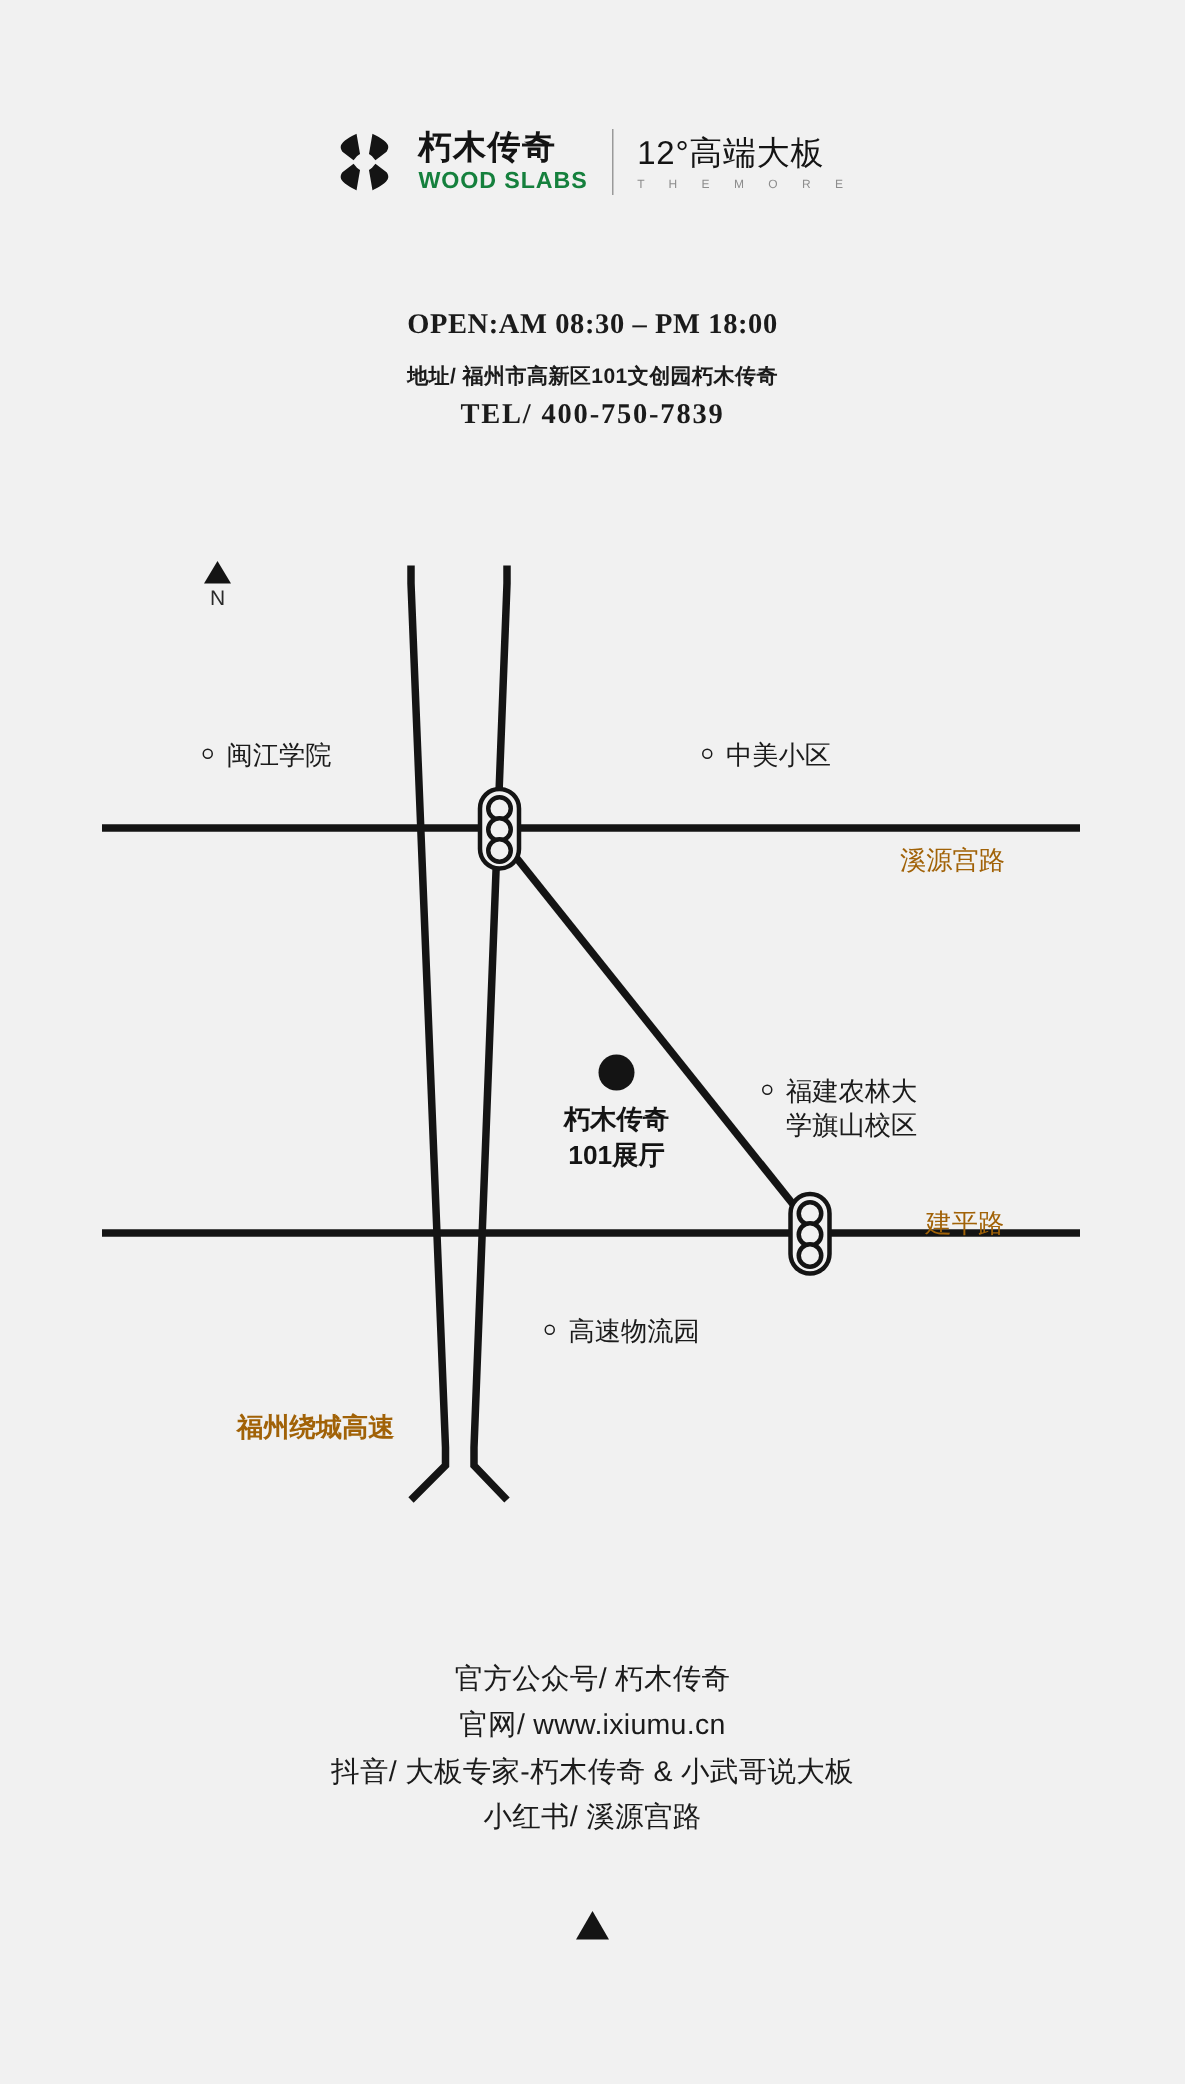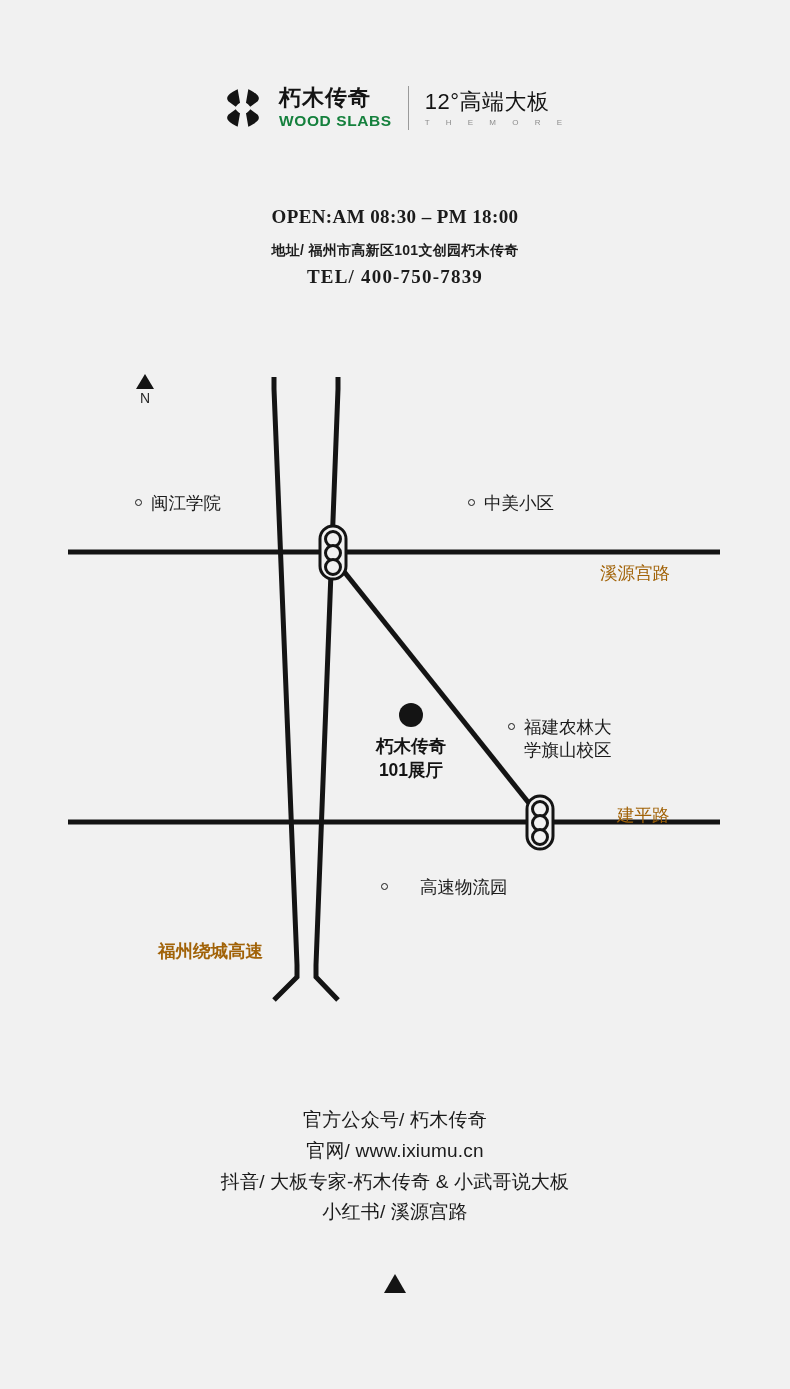--- a/index.html
+++ b/index.html
@@ -289,21 +289,21 @@
   </div>
 
   <div class="poi" style="left:508px; top:371px;">
     <span class="poi-dot"></span>
     <span class="poi-text">
       <span>福建农林大</span><br>
       <span>学旗山校区</span>
     </span>
   </div>
 
-  <div class="poi" style="left:381px; top:531px;gap:23px;">
+  <div class="poi" style="left:363px; top:531px;">
     <span class="poi-dot"></span>
     <span class="poi-text">高速物流园</span>
   </div>
 
   <div class="venue-marker"></div>
   <div class="venue-label">
     <div>朽木传奇</div>
     <div>101展厅</div>
   </div>
 

